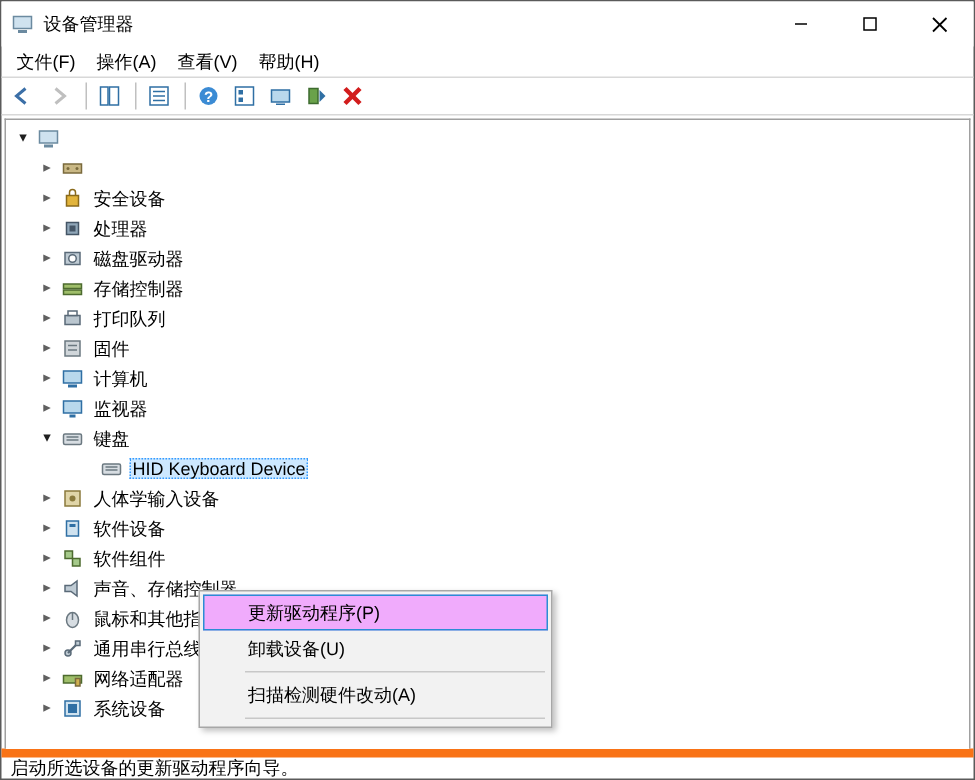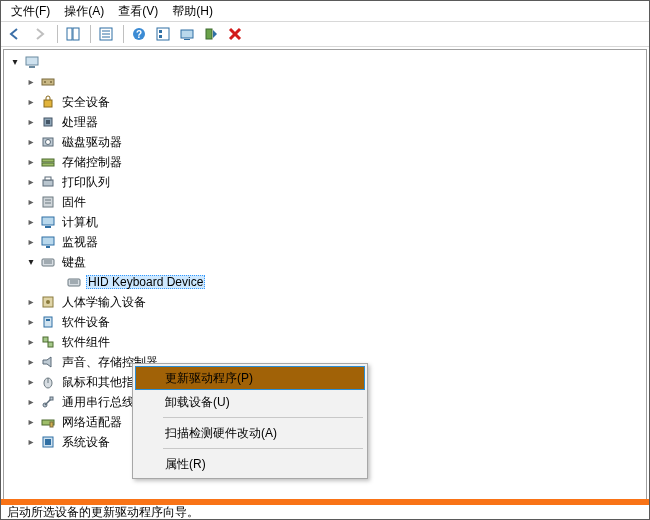--- a/index.html
+++ b/index.html
@@ -120,21 +120,21 @@
     padding: 2px;
     z-index: 50;
   }
   .ctx-item {
     height: 24px;
     display: flex; align-items: center;
     padding-left: 30px;
     position: relative;
   }
   .ctx-item.hover {
-    background: #a16207;
+    background: #f0abfc;
     border: 1px solid #2a8dd4;
     padding-left: 29px;
     height: 24px;
   }
   .ctx-sep {
     height: 1px;
     background: #c8c8c8;
     margin: 3px 2px 3px 28px;
   }
   
@@ -146,20 +146,46 @@
     font-size: 12px;
   }
   
   svg { display:block; }
 </style>
 </head>
 <body>
 
 <div class="window">
 
+  <div class="titlebar">
+    <span class="titlebar-icon">
+      <svg width="14" height="14" viewBox="0 0 14 14">
+        <rect x="1" y="2" width="12" height="8" fill="#cfe2ef" stroke="#6b8aa0"></rect>
+        <rect x="4" y="11" width="6" height="2" fill="#6b8aa0"></rect>
+      </svg>
+    </span>
+    <span class="titlebar-title">设备管理器</span>
+    <span class="titlebar-spacer"></span>
+    <div class="win-btn">
+      <svg width="10" height="10">
+          <line x1="1" y1="5" x2="9" y2="5" stroke="#000" stroke-width="1"></line>
+        </svg>
+    </div>
+    <div class="win-btn">
+      <svg width="10" height="10">
+          <rect x="1" y="1" width="8" height="8" fill="none" stroke="#000" stroke-width="1"></rect>
+        </svg>
+    </div>
+    <div class="win-btn close">
+      <svg width="11" height="11">
+          <line x1="1" y1="1" x2="10" y2="10" stroke="#000" stroke-width="1.2"></line>
+          <line x1="10" y1="1" x2="1" y2="10" stroke="#000" stroke-width="1.2"></line>
+        </svg>
+    </div>
+  </div>
 
   <div class="menubar">
     <div class="menu-item">文件(F)</div>
     <div class="menu-item">操作(A)</div>
     <div class="menu-item">查看(V)</div>
     <div class="menu-item">帮助(H)</div>
   </div>
 
   <div class="toolbar">
     <div class="tool-btn">
@@ -433,23 +459,20 @@
         <span>更新驱动程序(P)</span>
       </div>
       <div class="ctx-item">
         <span>卸载设备(U)</span>
       </div>
       <div class="ctx-sep"></div>
       <div class="ctx-item">
         <span>扫描检测硬件改动(A)</span>
       </div>
       <div class="ctx-sep"></div>
-      <div class="ctx-item">
-        <span>属性(R)</span>
-      </div>
     </div>
   </div>
 
   <div class="statusbar">
     <span>启动所选设备的更新驱动程序向导。</span>
   </div>
 
 </div>
 
 </body></html>

